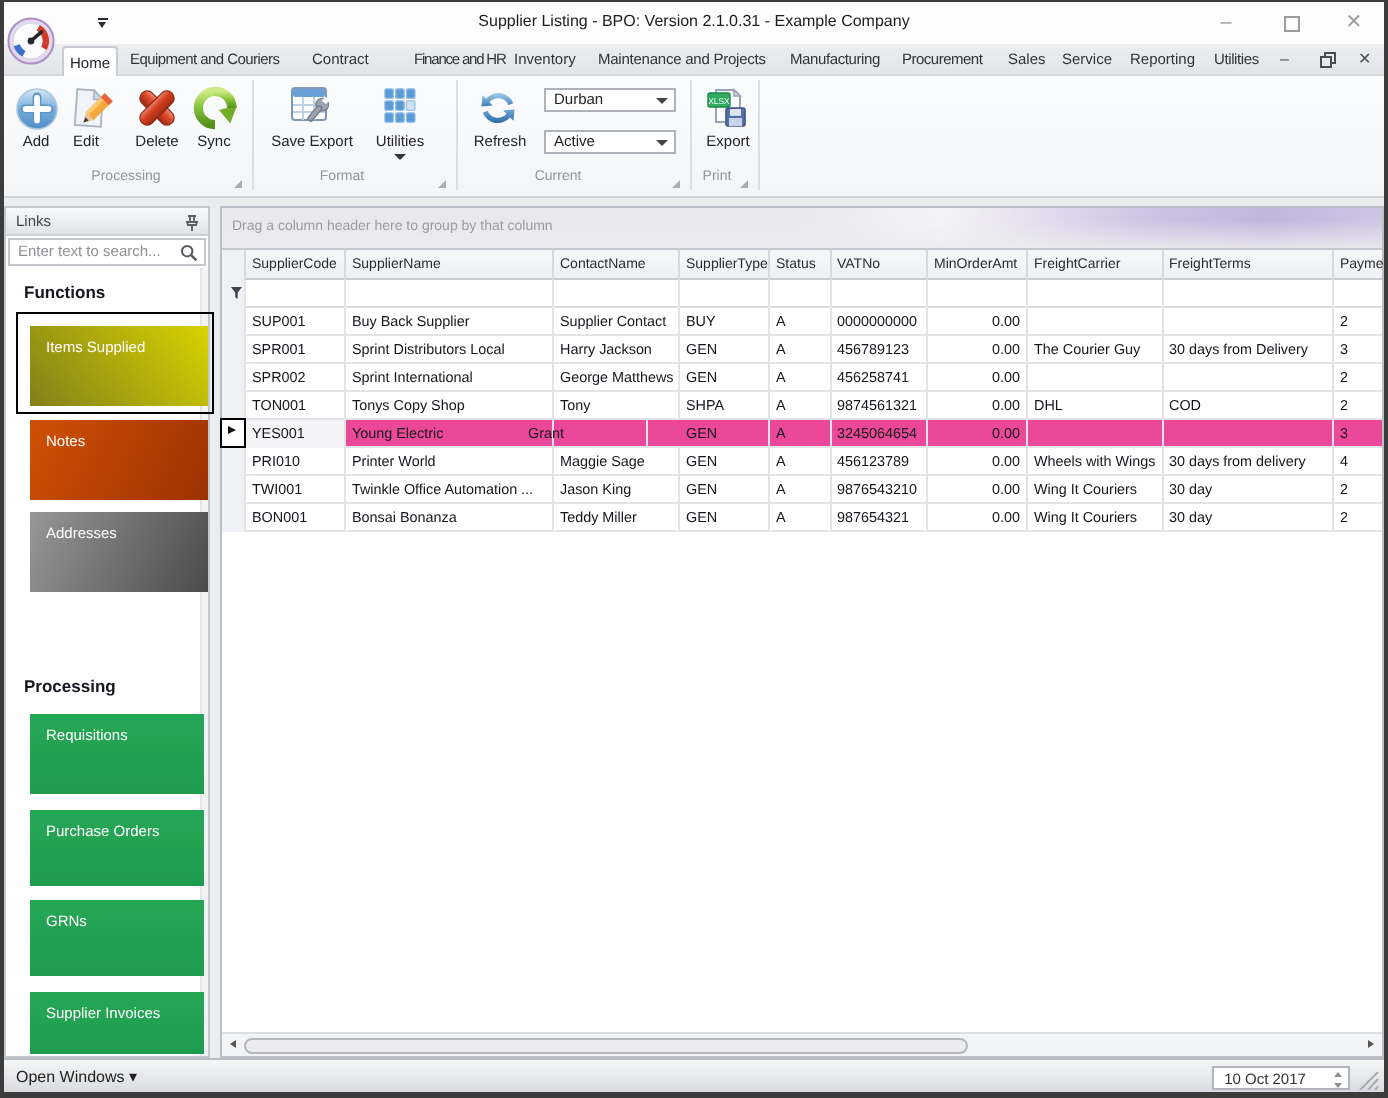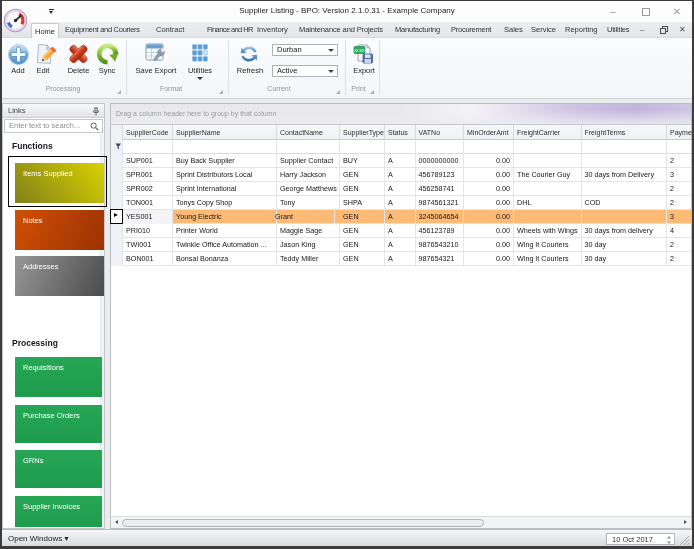--- a/index.html
+++ b/index.html
@@ -40,21 +40,21 @@
   #selwrap { position:absolute; left:5px; top:52px; width:99px; height:51px; border:1.5px solid #000; }
   
   #grid { position:absolute; left:110px; top:103px; width:582px; height:426px; background:#fff; border:1px solid #bcc0c6; }
   #groupbar { position:absolute; left:0; top:0; width:100%; height:21px; background:linear-gradient(to bottom, rgba(236,236,239,0) 30%, rgba(236,236,239,0.85) 100%),linear-gradient(100deg,#e9e9ec 0%,#e9e9ec 50%,#f4f3f7 62%,#cdc2e3 80%,#c2b5dc 90%,#cfc6e5 100%); border-bottom:1px solid #c5c8ce; }
   #groupbar span { position:absolute; left:5px; top:6px; font-size:7px; color:#9b9ba5; }
   #hdrrow { position:absolute; left:0; top:21px; width:100%; height:15px; background:linear-gradient(#f6f7f9,#eef0f3); border-bottom:1px solid #c9ccd2; }
   .hcell { position:absolute; top:0; height:15px; line-height:15px; font-size:7px; color:#2b2b33; padding-left:3px; overflow:hidden; white-space:nowrap; border-right:1px solid #d7d9de; }
   #filtrow { position:absolute; left:0; top:36px; width:100%; height:13.5px; background:#fff; border-bottom:1px solid #dadce0; }
   .fcell { position:absolute; top:0; height:13.5px; border-right:1px solid #e2e4e8; }
   .grow { position:absolute; left:0; width:100%; height:14.1px; background:#fff; border-bottom:1px solid #e2e4e8; }
-  .grow.sel { background:#fdba74; }
+  .grow.sel { background:#ec4899; }
   .cell { position:absolute; top:0; height:14px; line-height:14px; font-size:7.2px; color:#16161c; padding-left:3px; overflow:hidden; white-space:nowrap; border-right:1px solid #e2e4e8; }
   .cell.num { padding-left:0; padding-right:3px; text-align:right; }
   #ind-box { position:absolute; left:-1px; top:-0.5px; width:13px; height:14.5px; border:1.5px solid #000; background:#fff; }
   #ind-box:before { content:""; position:absolute; left:3px; top:3px; border-top:2.8px solid transparent; border-bottom:2.8px solid transparent; border-left:4px solid #111; }
   
   #hscroll { position:absolute; left:0; bottom:0; width:100%; height:12px; background:#f3f4f5; border-top:1px solid #dcdee2; }
   #hthumb { position:absolute; left:11px; top:2px; width:362px; height:7.5px; border:1px solid #b4b7bd; background:#ececef; border-radius:4px; }
   .sarr { position:absolute; top:3px; width:0; height:0; }
   
   #statusbar { position:absolute; left:1px; right:1px; top:529px; height:17px; background:linear-gradient(#f5f6f7,#d9dbde); border-top:1px solid #b9bcc1; }
@@ -335,21 +335,21 @@
         <div class="cell" style="left: 304.5px; width: 48.5px;">9874561321</div>
         <div class="cell num" style="left: 353px; width: 50px;">0.00</div>
         <div class="cell" style="left: 403px; width: 67.5px;">DHL</div>
         <div class="cell" style="left: 470.5px; width: 85.5px;">COD</div>
         <div class="cell" style="left: 556px; width: 26px;">2</div>
       </div>
       <div class="grow sel" style="top: 105.9px;">
         <div class="cell" style="left: 0px; width: 12px; background: transparent;"></div>
         <div class="cell" style="left: 12px; width: 50px; background: rgb(244, 244, 247);">YES001</div>
         <div class="cell" style="left: 62px; width: 104px; background: transparent;">Young Electric</div>
-        <div class="cell" style="left: 161px; width: 63px; background: transparent;">Grant</div>
+        <div class="cell" style="left: 150px; width: 63px; background: transparent;">Grant</div>
         <div class="cell" style="left: 229px; width: 45px; background: transparent;">GEN</div>
         <div class="cell" style="left: 274px; width: 30.5px; background: transparent;">A</div>
         <div class="cell" style="left: 304.5px; width: 48.5px; background: transparent;">3245064654</div>
         <div class="cell num" style="left: 353px; width: 50px; background: transparent;">0.00</div>
         <div class="cell" style="left: 403px; width: 67.5px; background: transparent;"></div>
         <div class="cell" style="left: 470.5px; width: 85.5px; background: transparent;"></div>
         <div class="cell" style="left: 556px; width: 26px; background: transparent;">3</div>
         <div id="ind-box"></div>
       </div>
       <div class="grow" style="top: 120px;">

